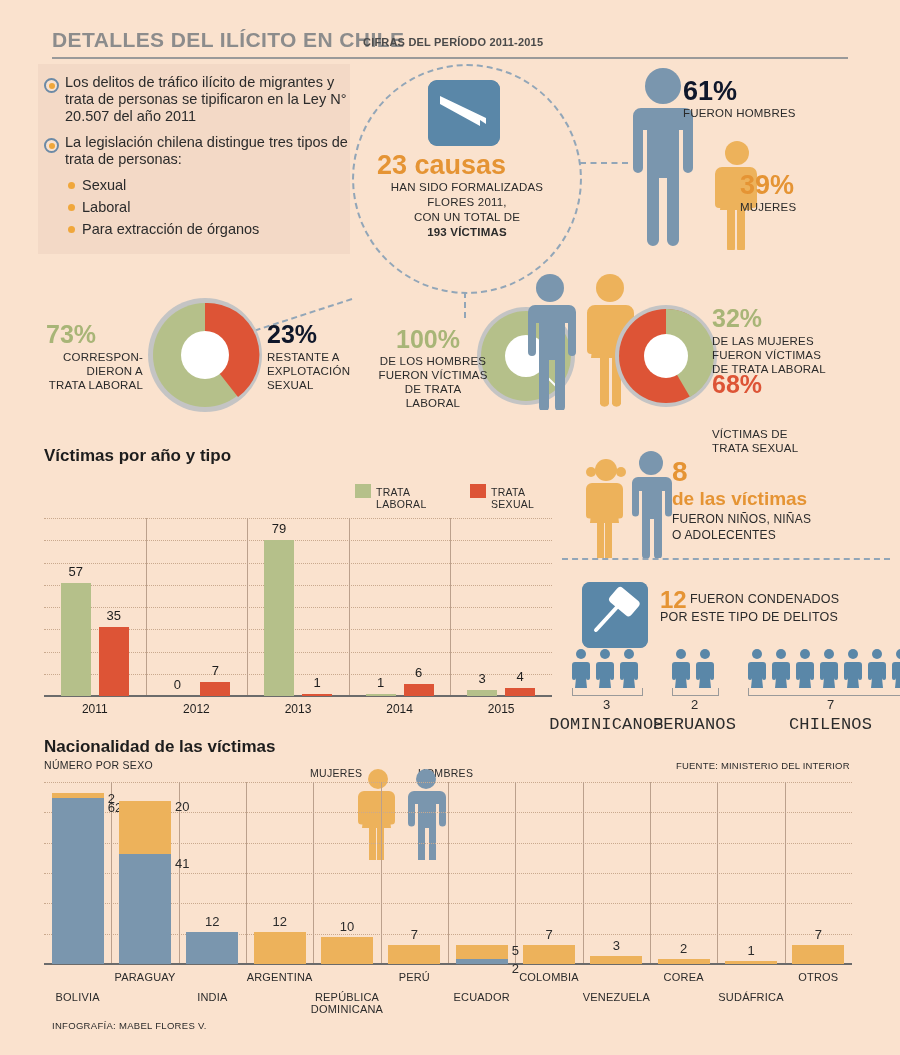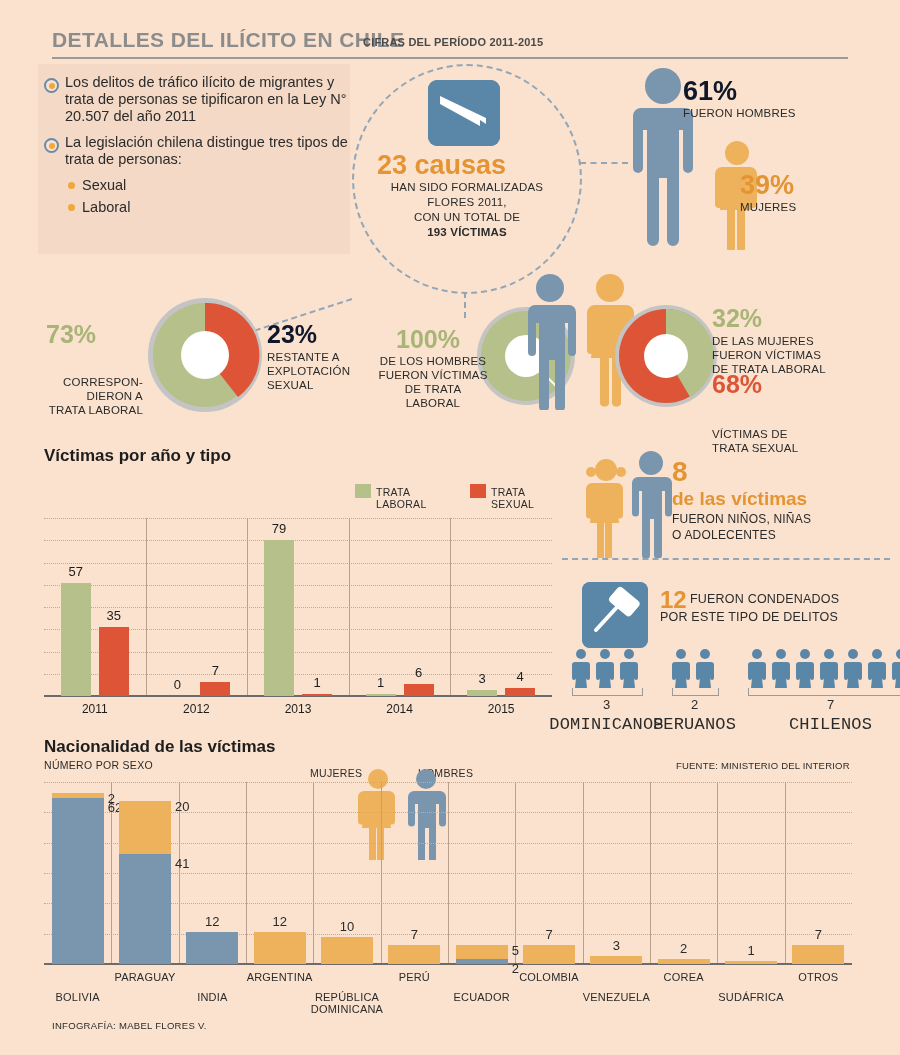--- a/index.html
+++ b/index.html
@@ -46,21 +46,21 @@
   
   .pctnum{font-weight:bold;line-height:1;}
   .pctlbl{font-size:11.5px;line-height:14px;letter-spacing:.2px;}
 
   #p61{left:683px;top:78px;font-size:27px;color:#0f172a;}
   #p61l{left:683px;top:106px;font-size:11.5px;}
   #p39{left:740px;top:172px;font-size:27px;color:#E59434;}
   #p39l{left:740px;top:200px;font-size:11.5px;}
 
   #p73{left:46px;top:322px;font-size:25px;color:#A8B577;}
-  #p73l{left:28px;top:350px;width:115px;text-align:right;margin-top:25px;}
+  #p73l{left:28px;top:350px;width:115px;text-align:right;}
   #p23{left:267px;top:322px;font-size:25px;color:#0f172a;}
   #p23l{left:267px;top:350px;width:110px;}
   #p100{left:396px;top:327px;font-size:25px;color:#A8B577;}
   #p100l{left:378px;top:354px;width:110px;text-align:center;}
   #p32{left:712px;top:306px;font-size:25px;color:#A8B577;}
   #p32l{left:712px;top:334px;width:175px;}
   #p68{left:712px;top:372px;font-size:25px;color:#DD5436;}
   #p68l{left:712px;top:400px;width:175px;margin-top:27px;}
 
   
@@ -120,20 +120,24 @@
       <span class="b-txt">La legislación chilena distingue tres tipos de trata de personas:</span>
     </div>
     <div class="sub-list">
       <div class="s-row">
         <span class="dot"></span>
         <span class="s-txt">Sexual</span>
       </div>
       <div class="s-row">
         <span class="dot"></span>
         <span class="s-txt">Laboral</span>
+      </div>
+      <div class="s-row">
+        <span class="dot"></span>
+        <span class="s-txt">Para extracción de órganos</span>
       </div>
     </div>
   </div>
 
   <div class="abs" id="dashcircle"></div>
   <svg class="abs" id="doc-icon" viewBox="0 0 72 66">
     <rect x="0" y="0" width="72" height="66" rx="9" fill="#5A87A8"></rect>
     <path d="M12 16 L58 38 L58 44 L52 40 L52 46 L12 24 Z" fill="#ffffff"></path>
   </svg>
   <div class="abs" id="causas-num">

